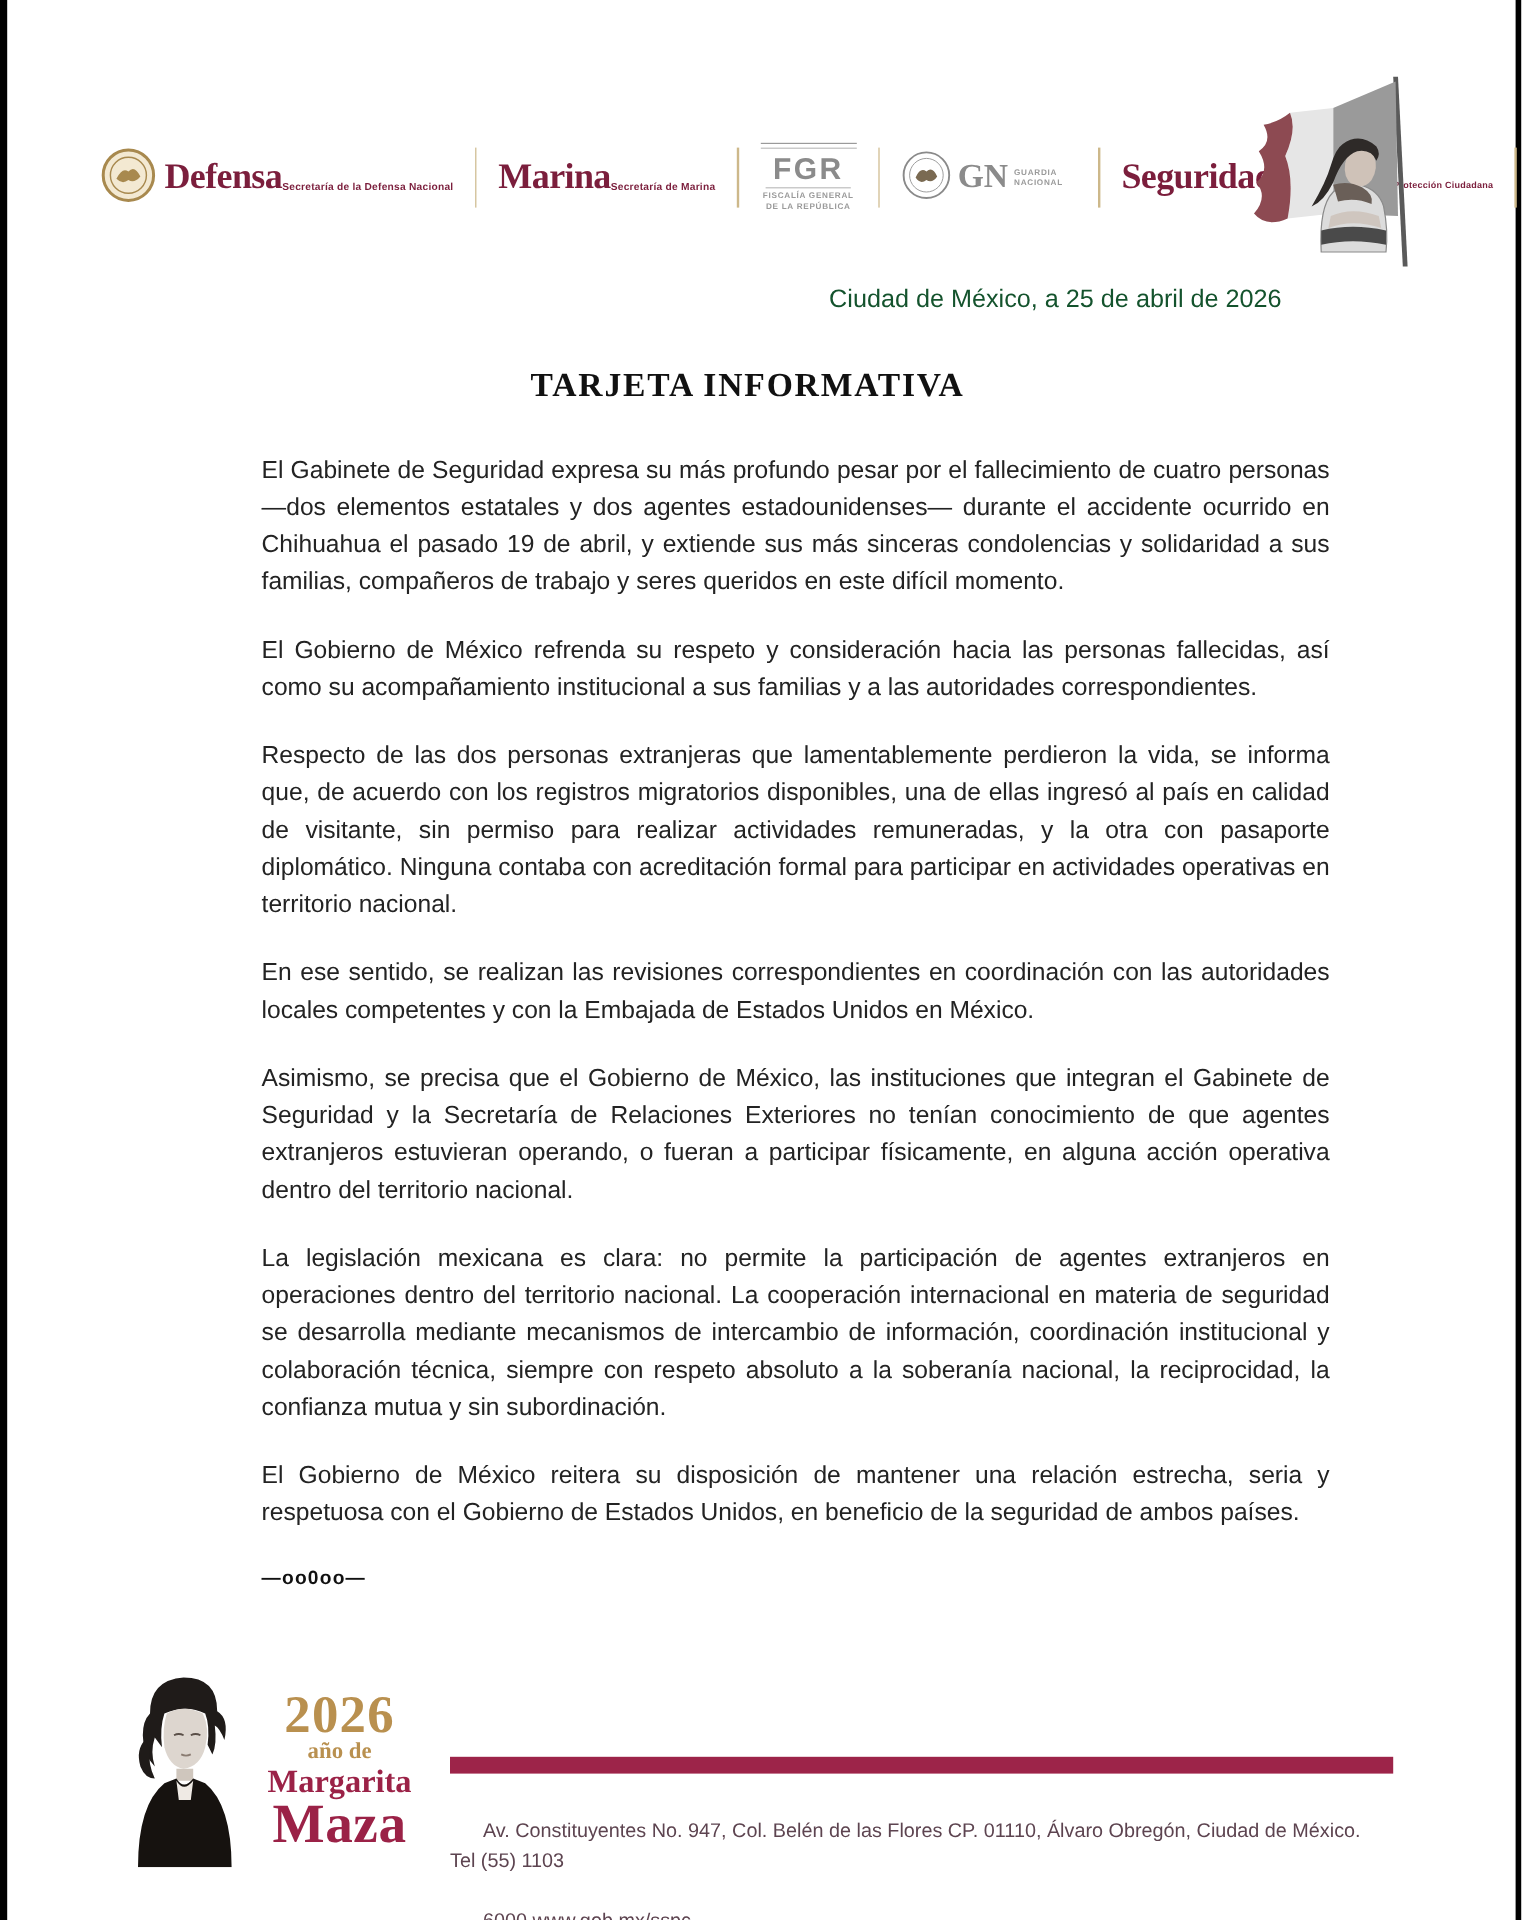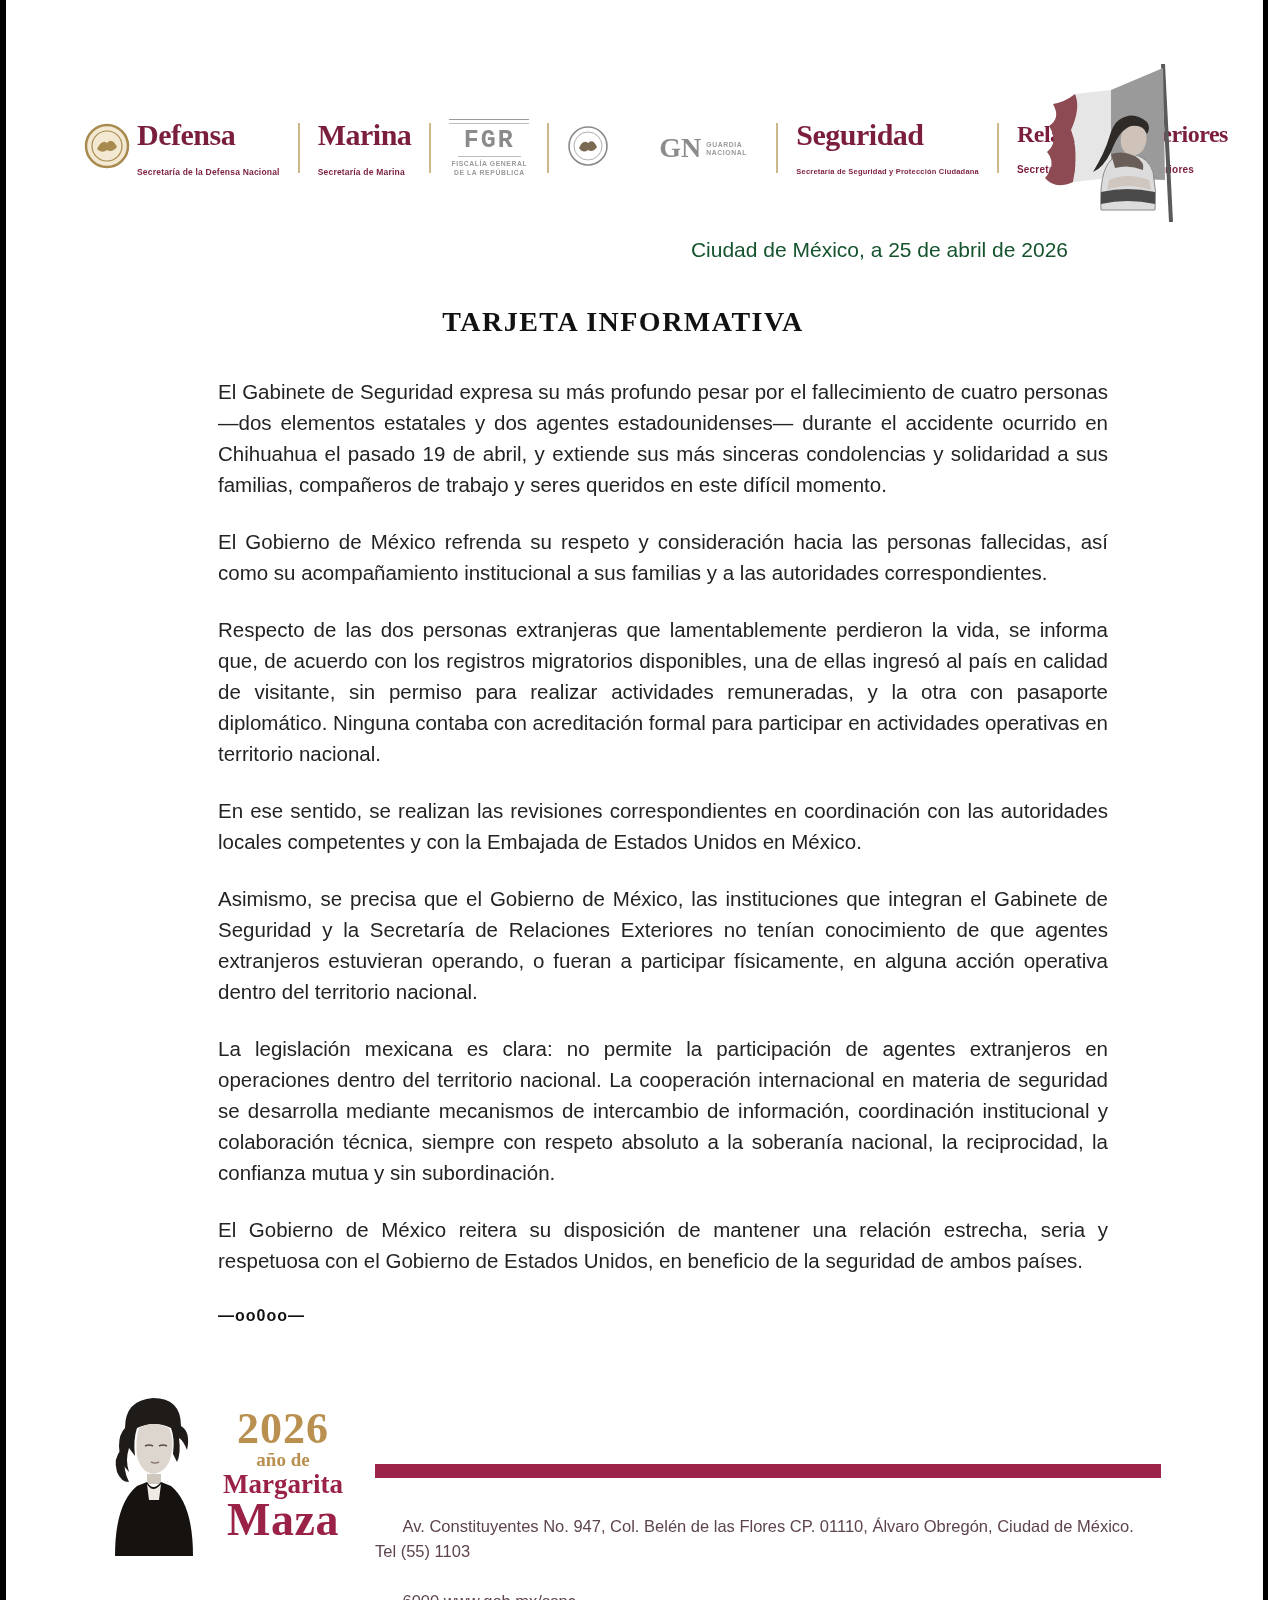--- a/index.html
+++ b/index.html
@@ -21,21 +21,21 @@
   .header-logos {
     position: absolute;
     left: 84px; top: 98px;
     display: flex;
     align-items: center;
     gap: 10px;
     height: 100px;
   }
   .logo-divider { width: 2px; height: 50px; background: #cdb88a; margin: 0 8px; }
   .logo-block { display: flex; align-items: center; gap: 7px; }
-  .logo-textcol { display: flex; flex-direction: column; }
+  .logo-textcol { display: flex; flex-direction: row; }
   .wordmark {
     font-family: "Liberation Serif", serif;
     font-weight: 700;
     color: #7b1e3c;
     font-size: 30px;
     line-height: 30px;
     letter-spacing: -0.5px;
   }
   .wordmark-sm { font-size: 24px; line-height: 26px; }
   .wordmark-sub {
@@ -51,35 +51,35 @@
     border-top: 1px solid #9a9a9a;
     padding-top: 3px;
   }
   .fgr-block::before {
     content: "";
     display: block; width: 100%; height: 2px;
     border-top: 1px solid #bdbdbd;
     margin-bottom: 2px;
   }
   .fgr-name {
-    font-family: Liberation Mono, monospace;
+    font-family: Liberation Sans, sans-serif;
     font-weight: 700; color: #8b8b8b;
     font-size: 25px; line-height: 26px; letter-spacing: 2px;
     border-bottom: 1px solid #bdbdbd;
     padding: 0 6px 2px 6px;
   }
   .fgr-sub, .gn-sub {
     font-size: 6.8px; font-weight: 700; color: #9a9a9a;
     letter-spacing: 0.6px; text-align: center; margin-top: 3px;
     width: 80px; line-height: 8.5px; text-transform: uppercase;
   }
   .gn-block { display: flex; align-items: center; gap: 5px; }
   .gn-name {
     font-family: "Liberation Serif", serif;
-    font-weight: 700; color: #8b8b8b; font-size: 28px; line-height: 28px; margin-left: 45px;
+    font-weight: 700; color: #8b8b8b; font-size: 28px; line-height: 28px;
   }
   .gn-sub { width: 52px; text-align: left; margin-top: 2px; }
   .gn-textcol { display: flex; flex-direction: column; }
 
   
   .flag-image { position: absolute; left: 1015px; top: 60px; width: 200px; height: 170px; }
 
   
   .date-line {
     position: absolute;

